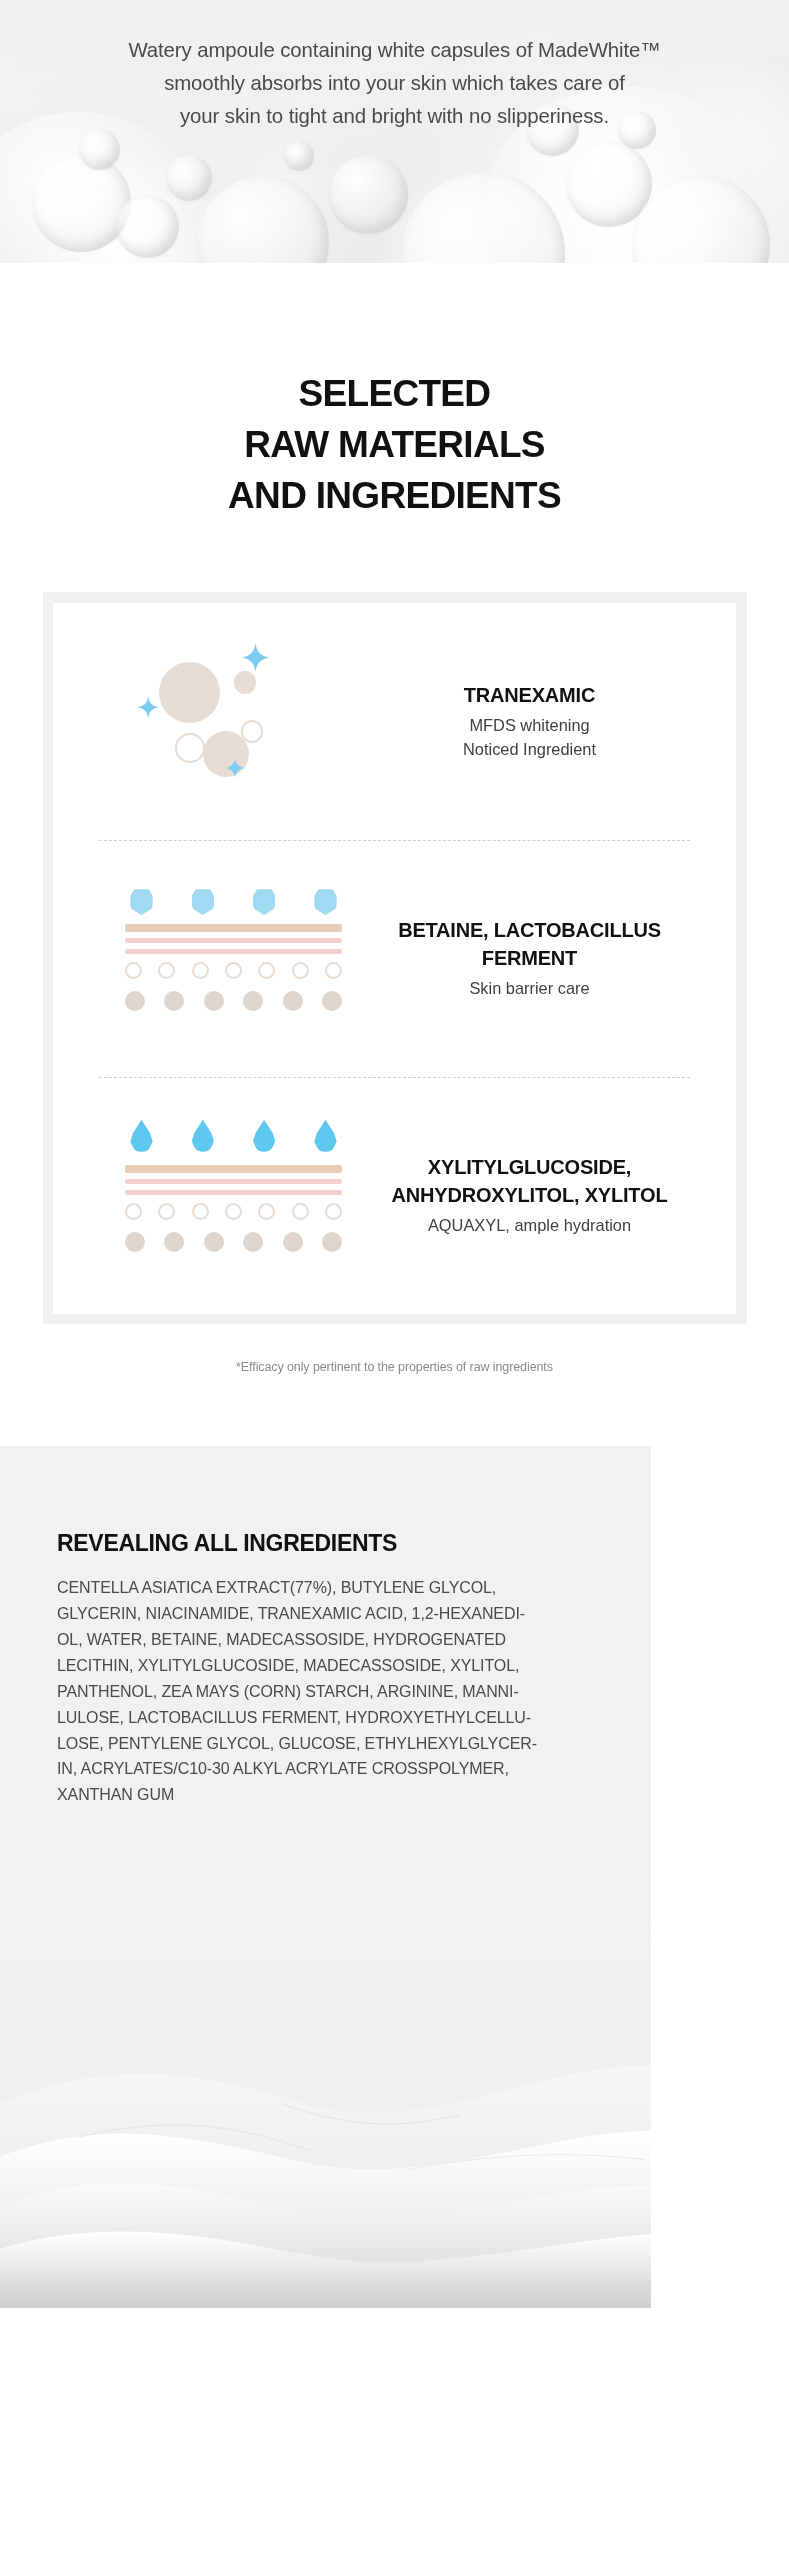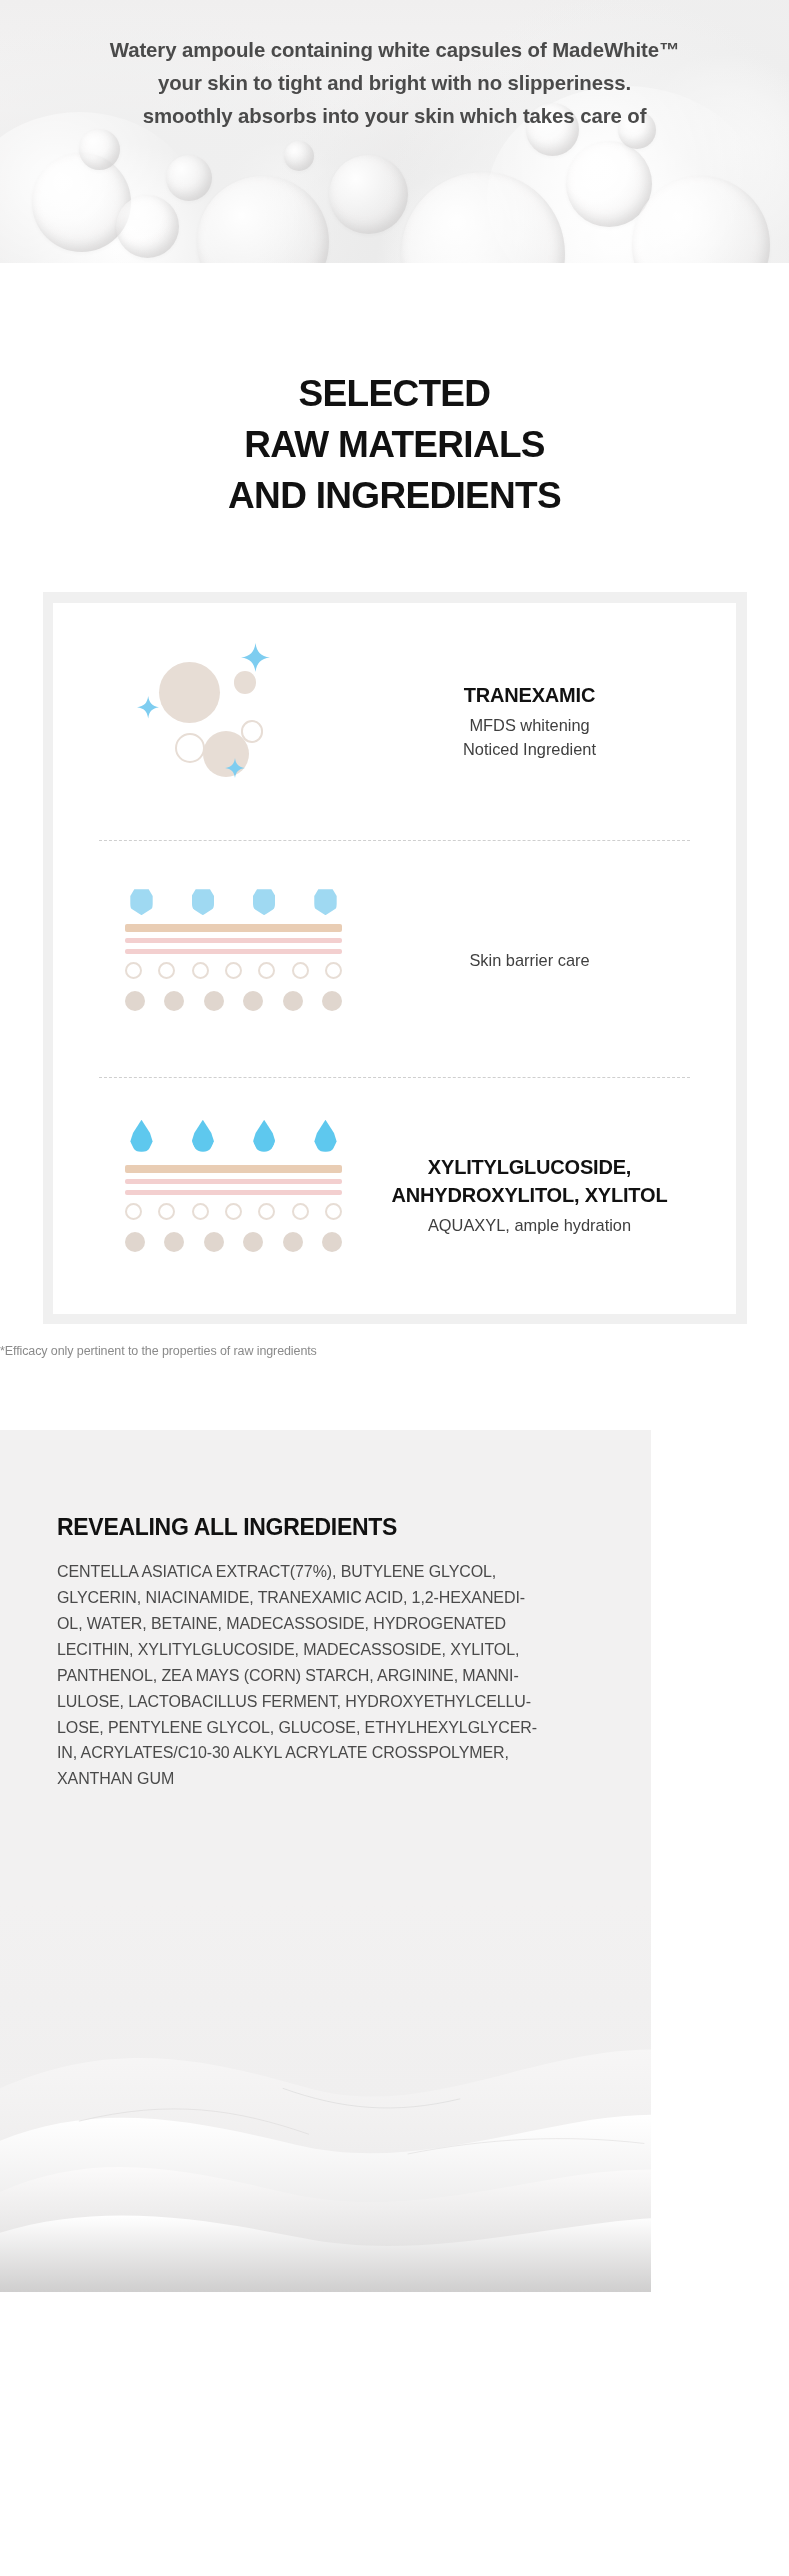--- a/index.html
+++ b/index.html
@@ -46,21 +46,20 @@
     position: absolute;
     top: 34px;
     left: 0;
     width: 789px;
     text-align: center;
     color: #4a4a4a;
     font-size: 20.4px;
     line-height: 1.62;
     letter-spacing: -0.1px;
     z-index: 5;
-    font-weight: bold;
   }
   .hero-text .ln { display: block; }
 
   
   .section-selected {
     position: relative;
     width: 789px;
     background: #ffffff;
     padding-top: 105px;
   }
@@ -190,24 +189,24 @@
     clip-path: polygon(18% 0%, 82% 0%, 100% 26%, 100% 72%, 50% 100%, 0% 72%, 0% 26%);
   }
   .drop-dk {
     width: 22.4px; height: 32px;
     background: #5ec8ee;
     border-radius: 50% 50% 50% 50% / 62% 62% 38% 38%;
     clip-path: polygon(50% 0%, 88% 42%, 100% 68%, 78% 100%, 22% 100%, 0% 68%, 12% 42%);
   }
 
   .efficacy-note {
-    text-align: left;
+    text-align: center;
     color: #8a8a8a;
     font-size: 12.5px;
-    margin-top: 20px;
+    margin-top: 36px;
     letter-spacing: -0.1px;
   }
 
   
   .section-all {
     position: relative;
     margin-top: 72px;
     width: 651px;
     height: 862px;
     background: linear-gradient(180deg, #f2f1f1 0%, #f2f1f1 55%, #eeeded 100%);
@@ -253,22 +252,22 @@
     <div class="bubble" style="width:164px;height:164px;left:401px;top:172px;"></div>
     <div class="bubble" style="width:86px;height:86px;left:566px;top:141px;"></div>
     <div class="bubble" style="width:138px;height:138px;left:632px;top:176px;"></div>
     <div class="bubble" style="width:53px;height:53px;left:526px;top:103px;"></div>
     <div class="bubble" style="width:38px;height:38px;left:618px;top:111px;"></div>
     <div class="bubble" style="width:30px;height:30px;left:284px;top:141px;"></div>
     <div class="bubble" style="width:46px;height:46px;left:166px;top:155px;"></div>
 
     <div class="hero-text">
       <span class="ln">Watery ampoule containing white capsules of MadeWhite™</span>
+      <span class="ln">smoothly absorbs into your skin which takes care of</span>
       <span class="ln">your skin to  tight and bright with no slipperiness.</span>
-      <span class="ln">smoothly absorbs into your skin which takes care of</span>
     </div>
   </section>
 
   <section class="section-selected">
     <h1 class="big-title">
       <span class="ln">SELECTED</span>
       <span class="ln">RAW MATERIALS</span>
       <span class="ln">AND INGREDIENTS</span>
     </h1>
 
@@ -336,20 +335,25 @@
                 <span class="d"></span>
                 <span class="d"></span>
                 <span class="d"></span>
                 <span class="d"></span>
                 <span class="d"></span>
                 <span class="d"></span>
               </div>
             </div>
           </div>
           <div class="ing-text">
+            <div class="ing-name">
+              <span class="ln">BETAINE,</span>
+              <span class="ln">LACTOBACILLUS</span>
+              <span class="ln">FERMENT</span>
+            </div>
             <div class="ing-desc">
               <span class="ln">Skin barrier care</span>
             </div>
           </div>
         </div>
 
         <div class="ing-row">
           <div class="ing-art">
             <div class="skin">
               <div class="droprow" style="top:0px;">

